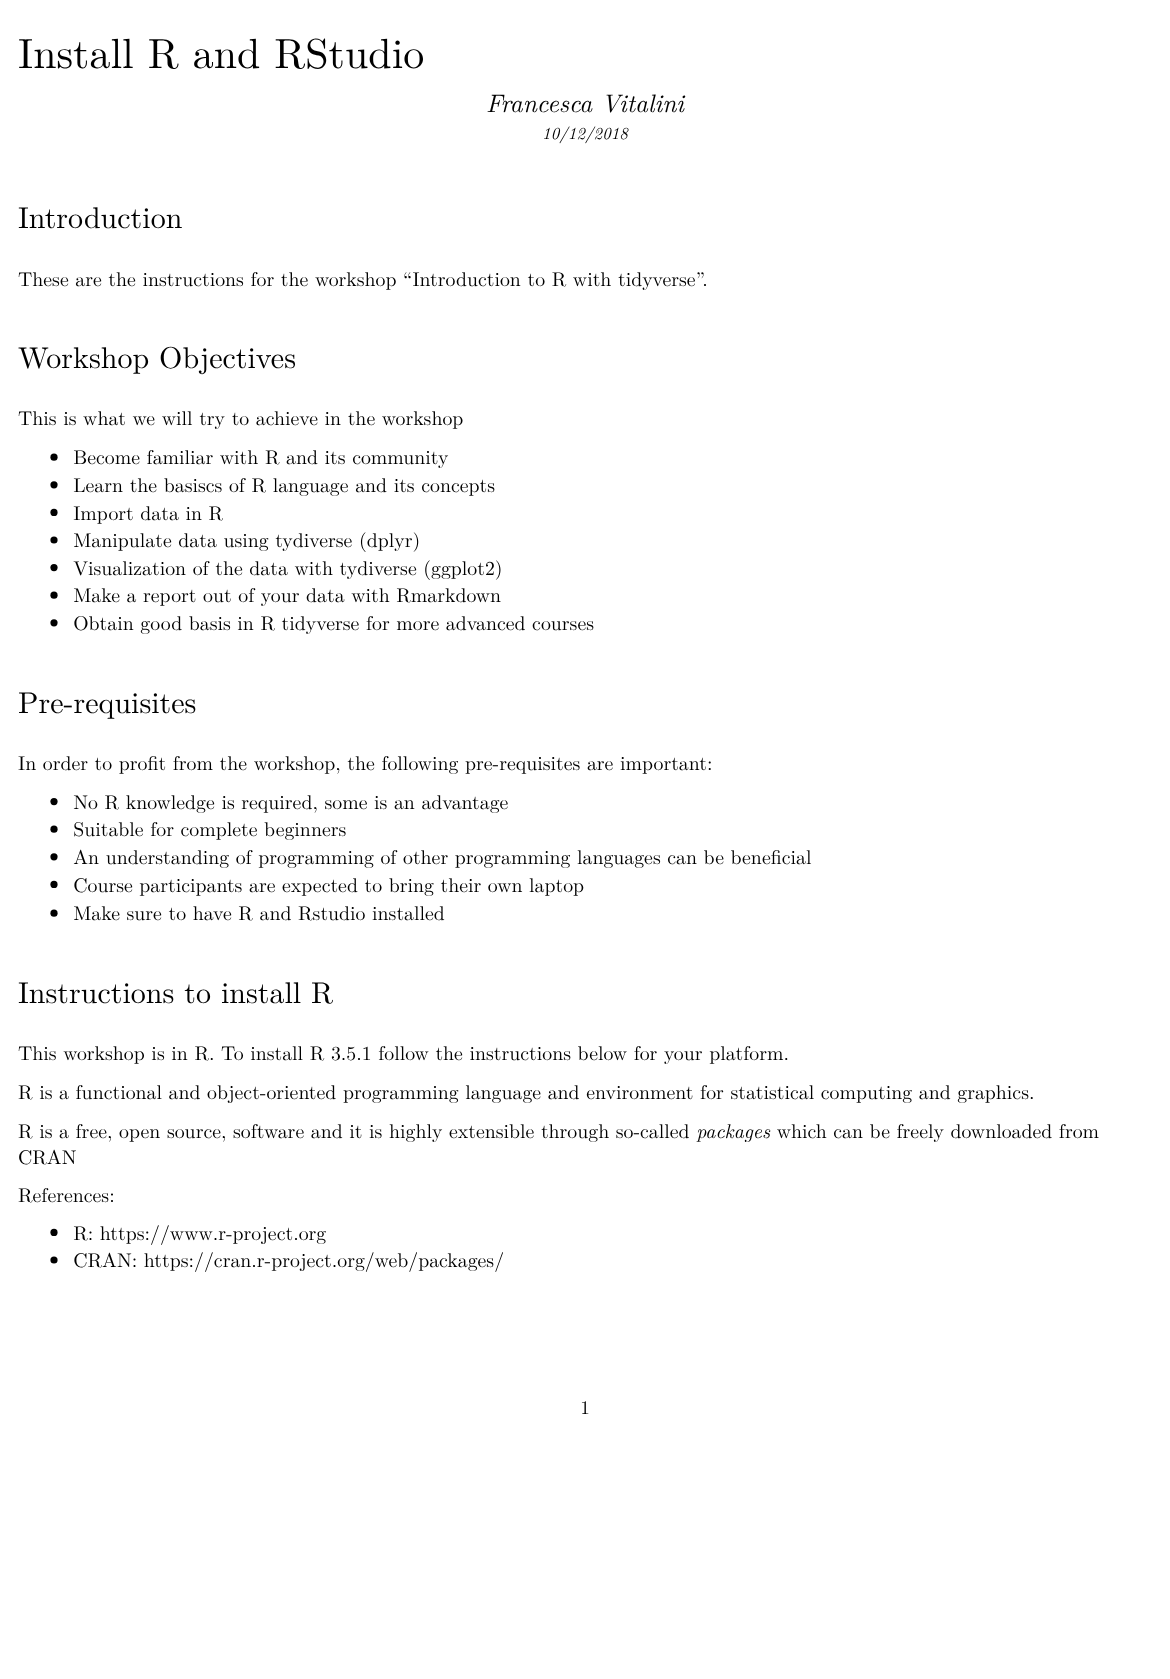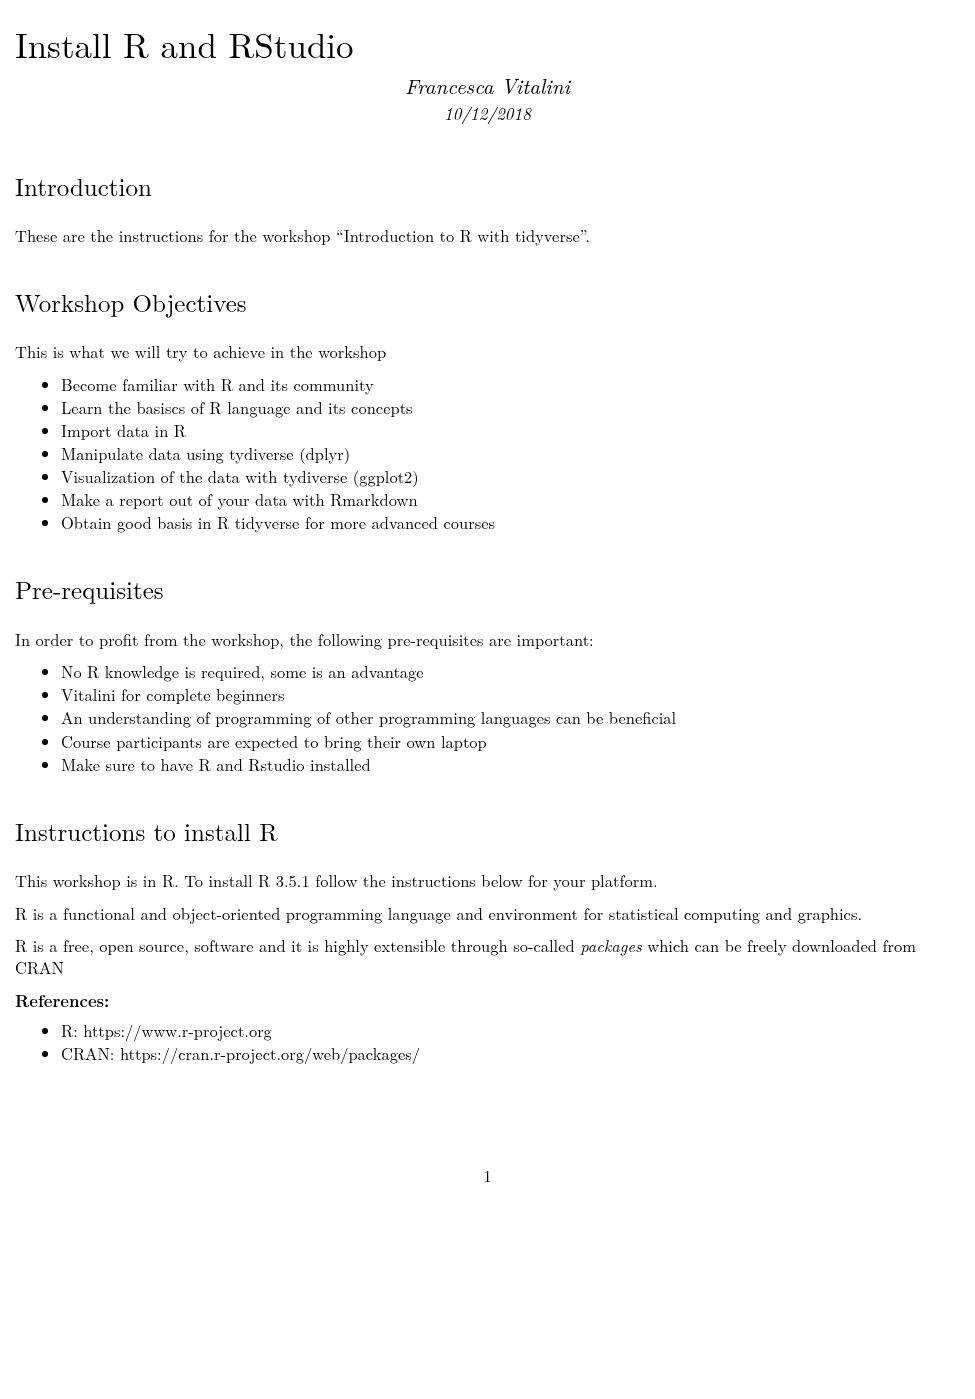--- a/index.html
+++ b/index.html
@@ -20,21 +20,21 @@
     }
     .author {
       text-align: center;
       font-style: italic;
       font-size: 21px;
       margin: 0 0 2px 0;
     }
     .date {
       text-align: center;
       font-style: italic;
-      font-size: 17px;
+      font-size: 14px;
       margin: 0 0 40px 0;
     }
     h2 {
       font-size: 25px;
       font-weight: normal;
       margin: 38px 0 22px 0;
     }
     p {
       margin: 0 0 10px 0;
     }
@@ -47,21 +47,20 @@
       margin: 0;
       padding: 0;
       line-height: 1.4;
     }
     .packages-italic {
       font-style: italic;
     }
     .ref-label {
       margin-top: 10px;
       margin-bottom: 6px;
-      font-weight: bold;
     }
     .page-number {
       text-align: center;
       margin-top: 100px;
       font-size: 16px;
     }
     .intro-gap {
       margin-top: 44px;
     }
   </style>
@@ -84,21 +83,21 @@
   <li>Manipulate data using tydiverse (dplyr)</li>
   <li>Visualization of the data with tydiverse (ggplot2)</li>
   <li>Make a report out of your data with Rmarkdown</li>
   <li>Obtain good basis in R tidyverse for more advanced courses</li>
 </ul>
 
 <h2>Pre-requisites</h2>
 <p>In order to profit from the workshop, the following pre-requisites are important:</p>
 <ul>
   <li>No R knowledge is required, some is an advantage</li>
-  <li>Vitalini for complete beginners</li>
+  <li>Suitable for complete beginners</li>
   <li>An understanding of programming of other programming languages can be beneficial</li>
   <li>Course participants are expected to bring their own laptop</li>
   <li>Make sure to have R and Rstudio installed</li>
 </ul>
 
 <h2>Instructions to install R</h2>
 <p>This workshop is in R. To install R 3.5.1 follow the instructions below for your platform.</p>
 <p>R is a functional and object-oriented programming language and environment for statistical computing and graphics.</p>
 <p><span>R is a free, open source, software and it is highly extensible through so-called </span><span class="packages-italic">packages</span><span> which can be freely downloaded from CRAN</span></p>
 <p class="ref-label">References:</p>

